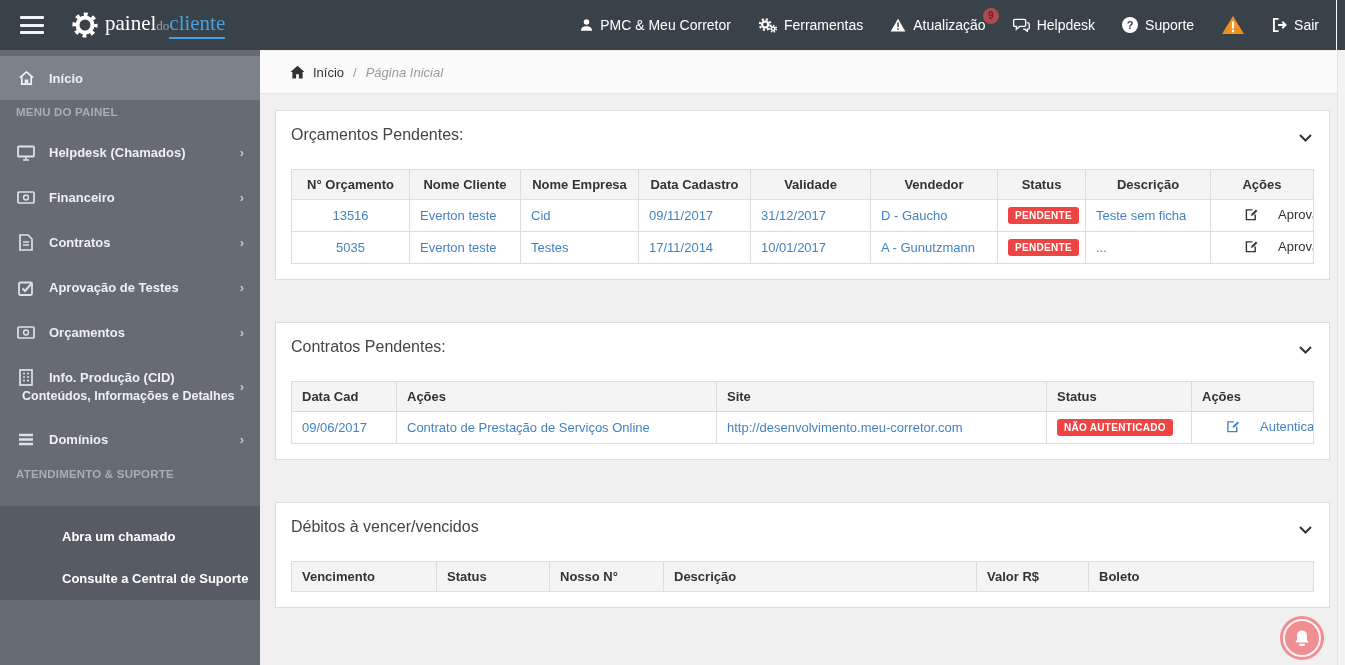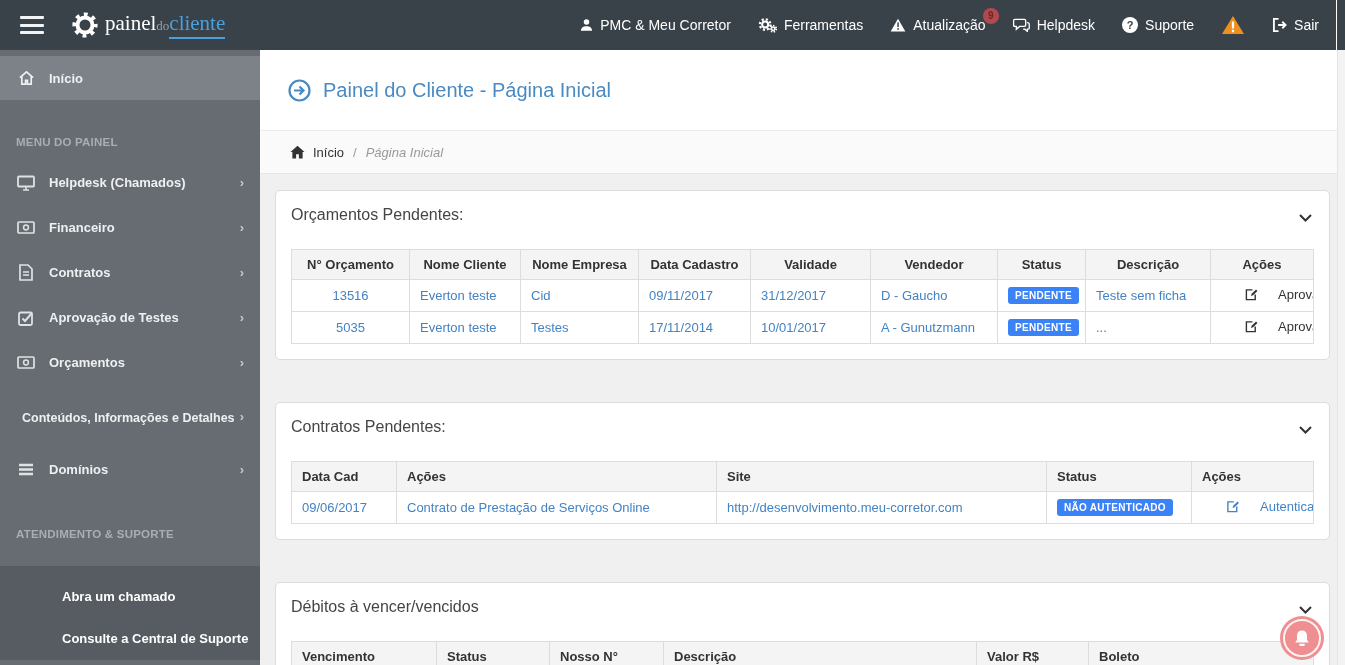--- a/index.html
+++ b/index.html
@@ -27,51 +27,51 @@
     background:#b04a50; color:#6e2427; font-size:10px; font-weight:bold; line-height:16px; text-align:center; }
 
   
   .sidebar { position:fixed; top:50px; left:0; width:260px; height:615px; background:#666c72; z-index:20; }
   .side-item { height:45px; display:flex; align-items:center; padding:0 16px; color:#eef0f2;
     font-size:13px; font-weight:bold; cursor:pointer; position:relative; }
   .side-item .ic { width:20px; margin-right:13px; display:flex; justify-content:center; color:#dfe2e4; }
   .side-item .lbl { flex:1; }
   .side-item .chev { color:#c7cbcf; }
   .side-item.active { background:#7c8288; margin-top:6px; height:44px; }
-  .side-section { color:#a9aeb3; font-size:11.5px; font-weight:bold; letter-spacing:.2px; padding:36px 16px 12px; }
+  .side-section { color:#a9aeb3; font-size:11.5px; font-weight:bold; letter-spacing:.2px; padding:6px 16px 12px; }
   .side-item.two-line { height:62px; flex-wrap:wrap; align-content:center; }
   .side-item.two-line .row1 { display:flex; align-items:center; width:100%; }
   .side-item.two-line .sub { width:100%; padding-left:6px; font-size:12.5px; margin-top:3px; }
   .side-item.two-line .chev { position:absolute; right:16px; top:50%; transform:translateY(-50%); }
   .side-subpanel { background:#565c61; margin-top:14px; padding:10px 0 0; }
   .side-sublink { height:42px; line-height:42px; padding-left:62px; color:#fff; font-size:13px;
     font-weight:bold; cursor:pointer; }
 
   
   .main { position:absolute; top:50px; left:260px; width:1085px; min-height:615px; background:#f0f0f0; }
   .title-band { height:80px; background:#fff; display:flex; align-items:center; padding-left:28px; gap:12px; }
   .page-title { color:#4a8ac2; font-size:20px; font-weight:500; }
   .breadcrumb { height:44px; background:#fafafa; border-top:1px solid #ededed; border-bottom:1px solid #e6e6e6;
     display:flex; align-items:center; padding-left:30px; gap:9px; font-size:13px; }
   .bc-home { display:flex; align-items:center; gap:8px; color:#333; cursor:pointer; }
   .bc-sep { color:#9a9a9a; }
   .bc-current { color:#9a9a9a;font-style:italic; }
   .content { padding:16px 15px 0; }
 
-  .panel { background:#fff; border:1px solid #dcdcdc; border-radius:5px; margin-bottom:42px; }
+  .panel { background:#fff; border:1px solid #dcdcdc; border-radius:0; margin-bottom:42px; }
   .panel-head { display:flex; justify-content:space-between; align-items:flex-start; padding:15px 15px 22px; }
   .panel-title { font-size:16px; font-weight:400; color:#454545; }
   .collapse-btn { background:none; border:none; cursor:pointer; color:#333; padding:2px; margin-top:2px; }
 
   table { width:calc(100% - 30px); margin:0 15px 15px; border-collapse:collapse; table-layout:fixed; font-size:13px; }
   th, td { border:1px solid #ddd; padding:7px 10px; text-align:left; overflow:hidden; white-space:nowrap; }
   th { background:#f4f4f4; color:#333; font-weight:bold; }
   .t-center { text-align:center; }
   a.link { color:#4383c4; text-decoration:none; cursor:pointer; }
-  .badge-red { display:inline-block; background:#3b82f6; color:#fff; font-size:10px; font-weight:bold;
+  .badge-red { display:inline-block; background:#ef4444; color:#fff; font-size:10px; font-weight:bold;
     padding:3px 7px; border-radius:3px; letter-spacing:.3px; }
   .action { display:inline-flex; align-items:center; gap:20px; cursor:pointer; text-decoration:none;margin-left:24px; }
   .action.dark { color:#333; }
   .action.blue { color:#4383c4; }
 
   
   .scroll-strip { position:fixed; top:50px; right:0; width:8px; height:615px; background:#f3f3f3;
     border-left:1px solid #e4e4e4; z-index:40; }
 
   
@@ -218,20 +218,29 @@
       <svg width="18" height="13" viewBox="0 0 18 13">
         <rect x="1" y="1" width="16" height="11" rx="1" fill="none" stroke="#dfe2e4" stroke-width="1.7"></rect>
         <circle cx="9" cy="6.5" r="2.4" fill="none" stroke="#dfe2e4" stroke-width="1.5"></circle>
       </svg>
     </span>
     <span class="lbl">Orçamentos</span>
     <span class="chev">›</span>
   </div>
 
   <div class="side-item two-line">
+    <div class="row1">
+      <span class="ic">
+        <svg width="14" height="17" viewBox="0 0 14 17">
+          <rect x="1" y="1" width="12" height="15" fill="none" stroke="#dfe2e4" stroke-width="1.7"></rect>
+          <path d="M4 4.5 h2 M8 4.5 h2 M4 8 h2 M8 8 h2 M4 11.5 h2 M8 11.5 h2" stroke="#dfe2e4" stroke-width="1.4"></path>
+        </svg>
+      </span>
+      <span class="lbl">Info. Produção (CID)</span>
+    </div>
     <div class="sub">Conteúdos, Informações e Detalhes</div>
     <span class="chev">›</span>
   </div>
 
   <div class="side-item">
     <span class="ic">
       <svg width="16" height="13" viewBox="0 0 16 13">
         <path d="M1 2 h14 M1 6.5 h14 M1 11 h14" stroke="#dfe2e4" stroke-width="2.4"></path>
       </svg>
     </span>
@@ -241,27 +250,20 @@
 
   <div class="side-section">ATENDIMENTO &amp; SUPORTE</div>
 
   <div class="side-subpanel">
     <div class="side-sublink">Abra um chamado</div>
     <div class="side-sublink">Consulte a Central de Suporte</div>
   </div>
 </aside>
 
 <main class="main">
-  <div class="title-band">
-    <svg width="23" height="23" viewBox="0 0 23 23">
-      <circle cx="11.5" cy="11.5" r="10" fill="none" stroke="#4a8ac2" stroke-width="2.2"></circle>
-      <path d="M6 11.5 h9 M11.5 7.5 l4 4 -4 4" fill="none" stroke="#4a8ac2" stroke-width="2.2"></path>
-    </svg>
-    <h1 class="page-title">Painel do Cliente - Página Inicial</h1>
-  </div>
 
   <div class="breadcrumb">
     <a class="bc-home">
       <svg width="15" height="14" viewBox="0 0 16 15">
         <path d="M0.5 7.5 8 0.8 15.5 7.5 H13.5 V14.5 H9.5 V10 H6.5 V14.5 H2.5 V7.5 Z" fill="#333"></path>
       </svg>
       <span>Início</span>
     </a>
     <span class="bc-sep">/</span>
     <span class="bc-current">Página Inicial</span>

